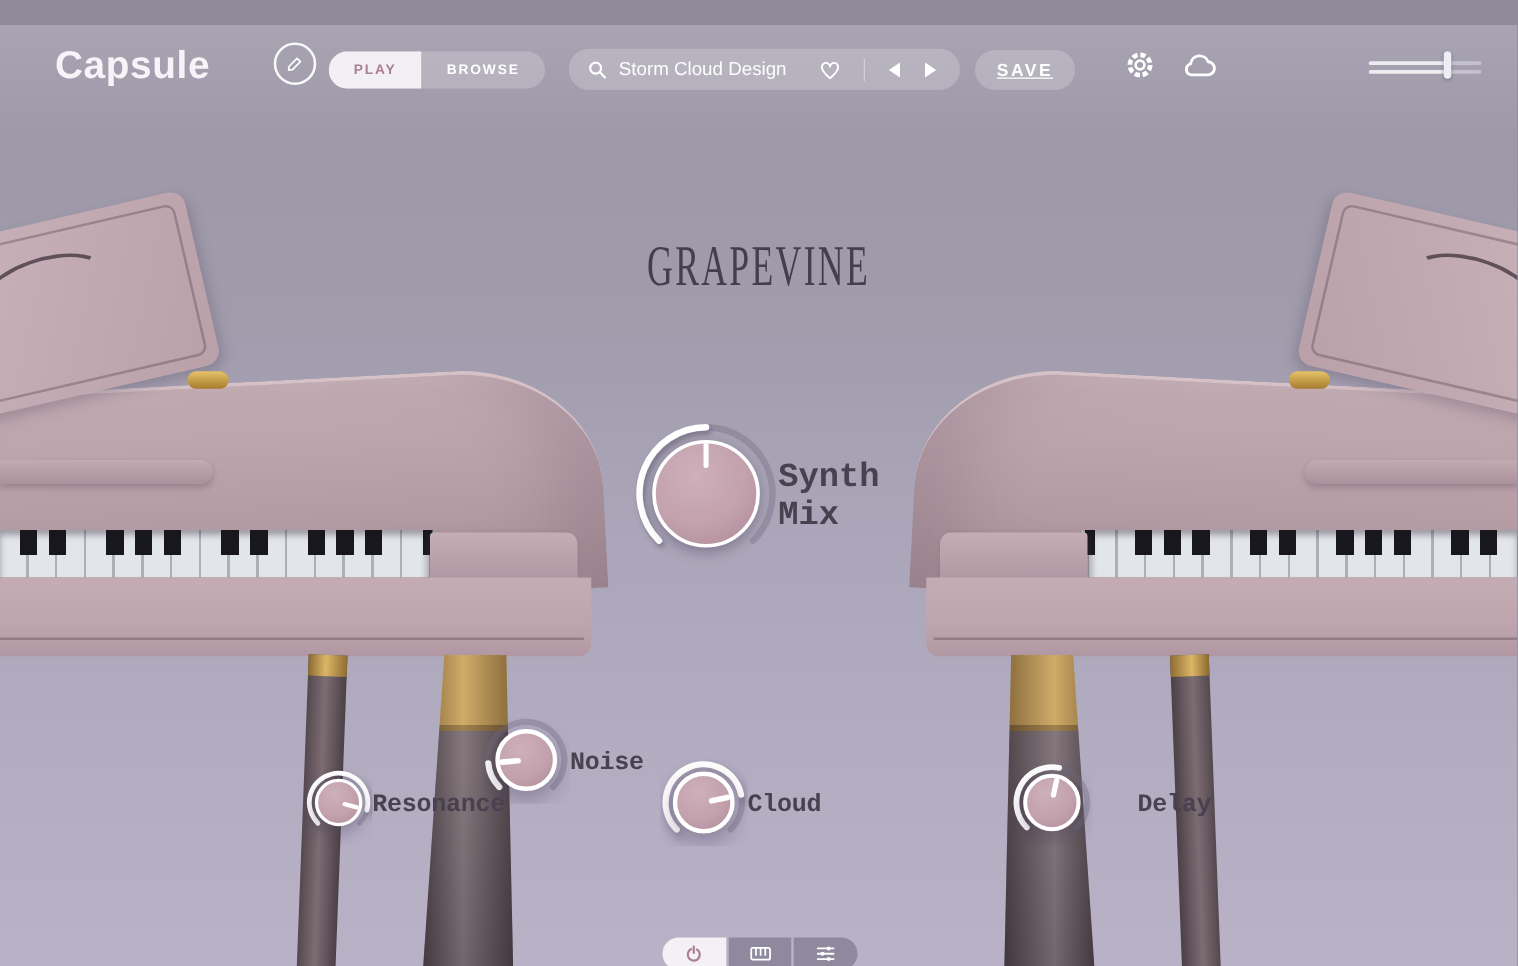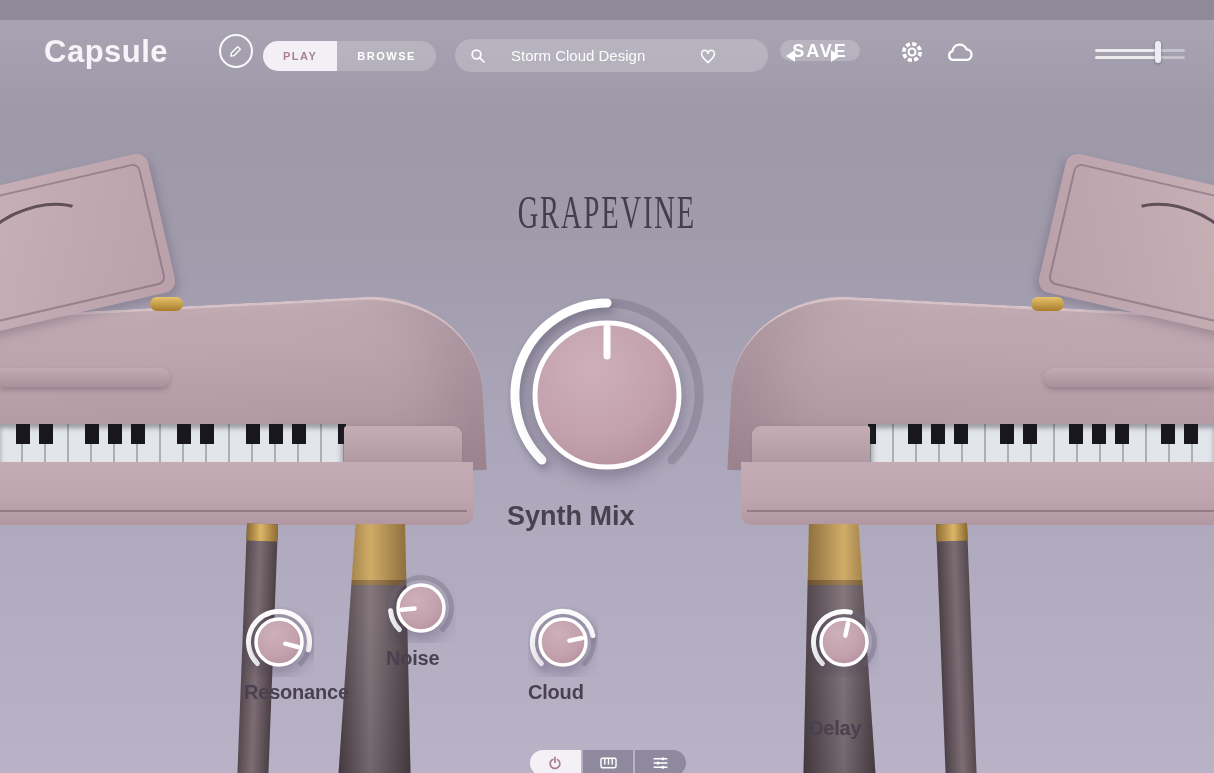--- a/index.html
+++ b/index.html
@@ -48,41 +48,41 @@
   
   .header{position:absolute;left:0;top:0;right:0;height:60px;z-index:10;}
   .logo{position:absolute;left:44px;top:14px;font-size:31px;font-weight:700;color:#f6f4f8;letter-spacing:.5px;}
   .icon-btn{position:absolute;display:flex;align-items:center;justify-content:center;background:none;border:none;padding:0;cursor:pointer;}
   .edit-btn{left:219px;top:14px;width:34px;height:34px;border:2px solid rgba(255,255,255,.92);border-radius:50%;box-sizing:border-box;}
   .mode-toggle{position:absolute;left:263px;top:21px;height:30px;display:flex;border-radius:15px;overflow:hidden;}
   .mode-btn{border:none;padding:0 20px;font-size:11px;font-weight:bold;letter-spacing:1.5px;cursor:pointer;
     background:rgba(255,255,255,.2);color:#fff;font-family:inherit;}
   .mode-btn.active{background:#f2f0f5;color:#ab7f92;}
   .preset-bar{position:absolute;left:455px;top:19px;width:313px;height:33px;border-radius:16.5px;
-    background:rgba(255,255,255,.2);display:flex;align-items:center;padding:0 12px 0 14px;box-sizing:border-box;gap:24px;}
+    background:rgba(255,255,255,.2);display:flex;align-items:center;padding:0 12px 0 14px;box-sizing:border-box;gap:8px;}
   .preset-name{font-size:15px;color:rgba(255,255,255,.97);white-space:nowrap;}
   .preset-bar .spacer{margin-left:auto;}
   .pb-icon{display:flex;align-items:center;justify-content:center;background:none;border:none;padding:0 5px;cursor:pointer;}
   .pb-divider{width:1px;height:18px;background:rgba(255,255,255,.38);margin:0 4px;}
-  .save-btn{position:absolute;left:780px;top:20px;width:80px;height:21px;border:none;border-radius:16px;cursor:pointer;
-    background:rgba(255,255,255,.2);color:#fff;font-size:18px;font-weight:bold;letter-spacing:2px;font-family:inherit;}
+  .save-btn{position:absolute;left:780px;top:20px;width:80px;height:32px;border:none;border-radius:16px;cursor:pointer;
+    background:rgba(255,255,255,.2);color:#fff;font-size:14px;font-weight:bold;letter-spacing:2px;font-family:inherit;text-decoration:underline;}
   .gear-btn{left:895px;top:15px;width:34px;height:34px;}
   .cloud-btn{left:941px;top:16px;width:38px;height:32px;}
   .volume{position:absolute;left:1095px;top:21px;width:90px;height:22px;cursor:pointer;}
   .vol-line{position:absolute;left:0;right:0;height:2.5px;border-radius:2px;}
   .vl1{top:8px}.vl2{top:15px}
   .vol-handle{position:absolute;top:0;width:6px;height:22px;border-radius:3px;background:#efedf4;box-shadow:0 1px 3px rgba(60,50,70,.45);}
 
   
   .title-wrap{position:absolute;left:0;right:0;top:166px;text-align:center;z-index:4;}
   .title{display:inline-block;font-family:"Liberation Serif",serif;font-size:46px;font-weight:400;
     letter-spacing:3px;color:#473e4c;transform:scaleX(.62);}
 
   
-  .knob-unit{position:absolute;display:flex;flex-direction:column;align-items:flex-start;z-index:5;cursor:pointer;}
+  .knob-unit{position:absolute;display:flex;flex-direction:row;align-items:center;z-index:5;cursor:pointer;font-family:Liberation Mono, monospace;}
   .k-synth{left:507px;top:275px;width:200px;}
   .k-small{width:160px;}
   .k-cutoff{left:103px;top:553px;}
   .k-resonance{left:244px;top:587px;}
   .k-noise{left:386px;top:553px;}
   .k-warmth{left:528px;top:587px;}
   .k-chorus{left:668px;top:553px;}
   .k-delay{left:809px;top:587px;gap:36px;}
   .k-reverb{left:951px;top:553px;}
   .arc-track{fill:none;stroke:rgba(116,108,130,.38);stroke-linecap:round;}

